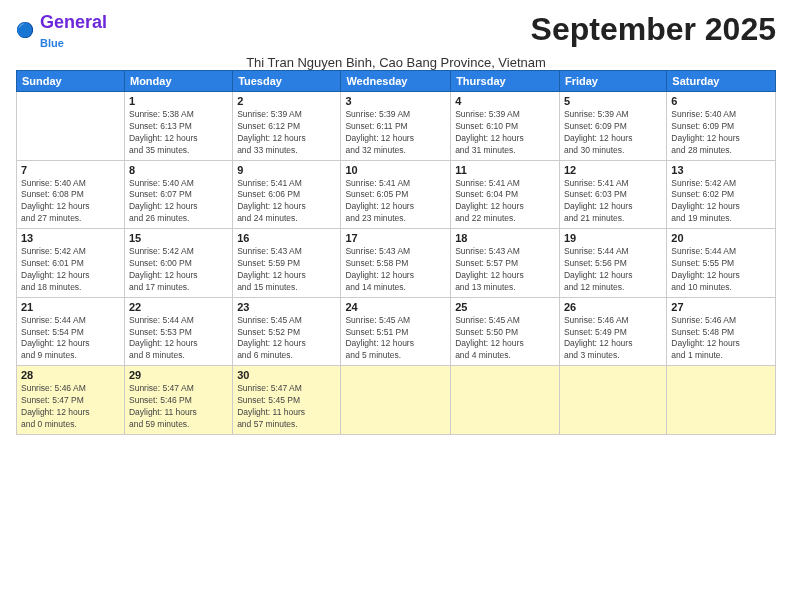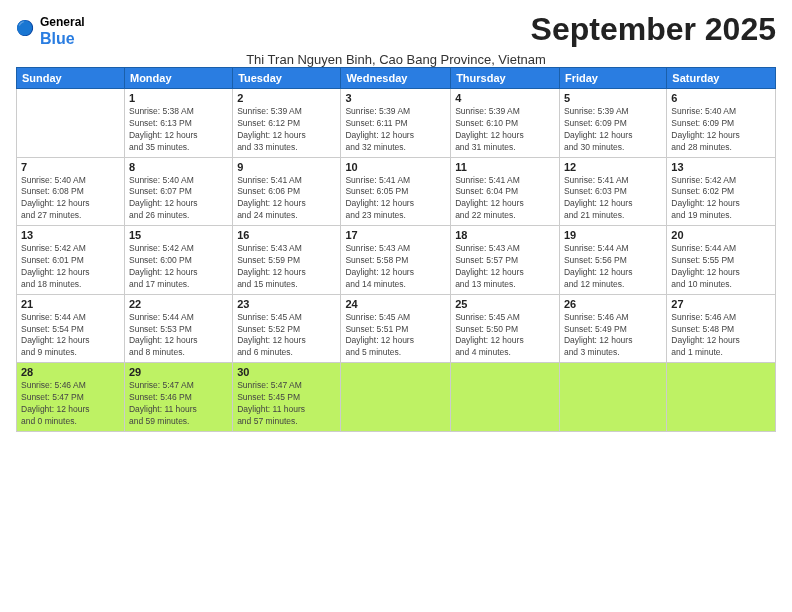--- a/index.html
+++ b/index.html
@@ -60,21 +60,21 @@
     }
     .calendar-table td {
       border: 1px solid #ccc;
       vertical-align: top;
       padding: 3px 4px;
       width: 113px;
       min-height: 70px;
       background: #fff;
     }
     .calendar-table tr:last-child td {
-      background: #bef264;
+      background: #fef9c3;
     }
     .day-num {
       font-size: 11px;
       font-weight: bold;
       color: #222;
       display: block;
       margin-bottom: 2px;
     }
     .day-info {
       color: #444;
@@ -91,24 +91,24 @@
 <div class="page">
   <div class="header-top">
     <div class="logo">
       <div>
         <svg class="logo-bird" viewBox="0 0 30 30" xmlns="http://www.w3.org/2000/svg">
           <text y="22" font-size="22">🔵</text>
         </svg>
       </div>
       <div>
         <div>
-          <span style="font-size:12px;font-weight:bold;color:#000000;">General</span>
+          <span style="font-size:18px;font-weight:bold;color:#6d28d9;">General</span>
         </div>
         <div>
-          <span style="font-size:16px;font-weight:bold;color:#2a7de1;">Blue</span>
+          <span style="font-size:11px;font-weight:bold;color:#2a7de1;">Blue</span>
         </div>
       </div>
     </div>
     <div class="title-block">
       <div class="month-title">September 2025</div>
     </div>
   </div>
   <div class="subtitle">Thi Tran Nguyen Binh, Cao Bang Province, Vietnam</div>
 
   <table class="calendar-table">

